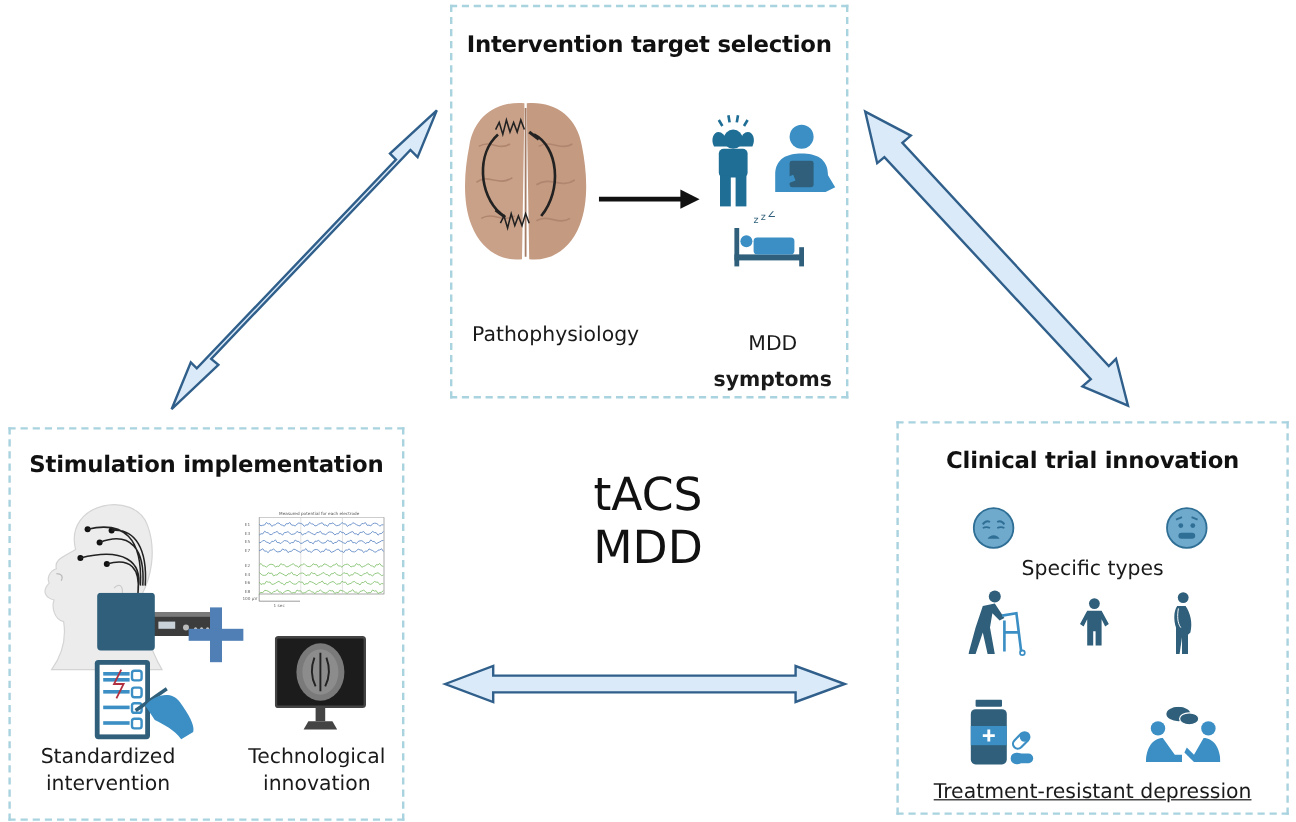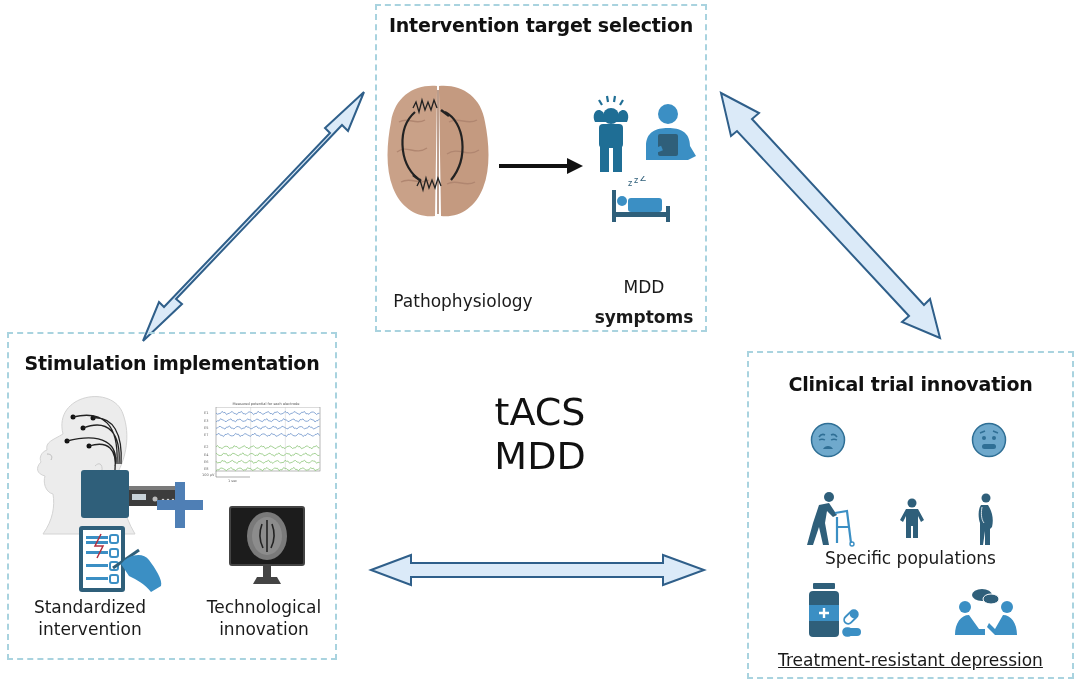--- a/index.html
+++ b/index.html
@@ -20,21 +20,21 @@
 <svg class="layer" width="1080" height="685">
 
   <polygon points="364,92 348,131 342,125 176,299 182,304 143,341 159,302 164,307 330,133 325,128" fill="#dbeaf8" stroke="#2f5f8a" stroke-width="2" stroke-linejoin="miter"></polygon>
 
   <polygon points="721,93 759,113 752,119 924,305 930,299 940,338 902,322 909,316 737,131 731,136" fill="#dbeaf8" stroke="#2f5f8a" stroke-width="2" stroke-linejoin="miter"></polygon>
 
   <polygon points="371,570 411,555 411,563 663,563 663,555 704,570 663,585 663,577 411,577 411,585" fill="#dbeaf8" stroke="#2f5f8a" stroke-width="2" stroke-linejoin="miter"></polygon>
 </svg>
 
 <div class="panel" style="left:375px; top:4px; width:332px; height:328px;">
-  <div class="panel-title" style="top:8px;">Intervention target selection</div>
+  <div class="panel-title" style="top:20px;">Intervention target selection</div>
 
   <svg class="icon" style="left:8px; top:76px;" width="106" height="140" viewBox="0 0 106 140">
     <path d="M52,4 C30,2 10,14 6,40 C2,60 0,86 8,106 C16,126 32,136 50,134 L52,10 Z" fill="#c9a188"></path>
     <path d="M54,4 C76,2 96,14 100,40 C104,60 106,86 98,106 C90,126 74,136 56,134 L54,10 Z" fill="#c49a80"></path>
     <path d="M53,8 L53,132" stroke="#a57d66" stroke-width="1.5"></path>
     <path d="M14,40 C24,34 30,44 40,38 M12,70 C22,62 30,74 42,66 M16,100 C26,94 34,104 44,98 M64,40 C74,34 82,44 92,38 M62,72 C74,64 82,76 94,68 M62,102 C72,96 80,106 90,100" stroke="#b08670" stroke-width="1.4" fill="none"></path>
     <path d="M30,30 C12,46 14,80 32,96" stroke="#222" stroke-width="2.2" fill="none"></path>
     <path d="M28,93 L36,99" stroke="#222" stroke-width="2.5"></path>
     <path d="M60,30 C80,40 84,76 66,98" stroke="#222" stroke-width="2.2" fill="none"></path>
     <path d="M56,28 L64,34" stroke="#222" stroke-width="2.5"></path>
@@ -67,26 +67,26 @@
     <text x="18" y="10" font-size="8" fill="#2f5f7a" font-family="DejaVu Sans, sans-serif">z</text>
     <text x="24" y="7" font-size="8" fill="#2f5f7a" font-family="DejaVu Sans, sans-serif">z</text>
     <text x="30" y="5" font-size="9" fill="#2f5f7a" font-family="DejaVu Sans, sans-serif">Z</text>
     <rect x="2" y="14" width="4" height="32" fill="#2f5f7a"></rect>
     <rect x="56" y="30" width="4" height="16" fill="#2f5f7a"></rect>
     <rect x="2" y="36" width="58" height="5" fill="#2f5f7a"></rect>
     <circle cx="12" cy="25" r="5" fill="#3b8fc4"></circle>
     <rect x="18" y="22" width="34" height="14" rx="3" fill="#3b8fc4"></rect>
   </svg>
 
-  <div class="label" style="left:6px; width:160px; top:284px;">Pathophysiology</div>
+  <div class="label" style="left:6px; width:160px; top:262px;">Pathophysiology</div>
   <div class="label" style="left:212px; width:110px; top:270px;">MDD</div>
   <div class="label" style="left:212px; width:110px; top:300px;font-weight:bold;">symptoms</div>
 </div>
 
-<div class="panel" style="left:7px; top:332px; width:330px; height:328px;">
+<div class="panel" style="left:7px; top:356px; width:330px; height:328px;">
   <div class="panel-title" style="top:18px;">Stimulation implementation</div>
 
   <svg class="icon" style="left:14px; top:40px;" width="140" height="165">
     <path d="M40,60 C30,20 90,10 100,40 C108,62 102,84 96,96 C96,118 100,140 112,160 L20,160 C30,146 32,132 30,120 C22,118 20,108 22,102 C14,100 12,94 18,88 C16,84 18,78 24,76 C22,68 30,66 40,60 Z" fill="#ececec" stroke="#d4d4d4" stroke-width="1"></path>
     <path d="M24,80 C28,80 30,82 28,86" stroke="#bbb" fill="none"></path>
     <path d="M72,92 C80,84 82,100 74,104" stroke="#ccc" fill="none"></path>
     <circle cx="50" cy="43" r="2.5" fill="#111"></circle>
     <circle cx="60" cy="54" r="2.5" fill="#111"></circle>
     <circle cx="70" cy="44" r="2.5" fill="#111"></circle>
     <circle cx="44" cy="67" r="2.5" fill="#111"></circle>
@@ -189,40 +189,40 @@
   </svg>
 
   <svg class="icon" style="left:222px; top:69px;" width="36" height="36">
     <circle cx="18" cy="18" r="16.5" fill="#6fa9cc" stroke="#2f6f95" stroke-width="1.5"></circle>
     <path d="M9,11 L14,9 M22,9 L27,11" stroke="#2f6f95" stroke-width="1.5"></path>
     <circle cx="13" cy="16" r="2" fill="#2f6f95"></circle>
     <circle cx="23" cy="16" r="2" fill="#2f6f95"></circle>
     <rect x="11" y="22" width="14" height="5" rx="2.5" fill="#2f6f95"></rect>
   </svg>
 
+  <div class="label" style="left:0; right:0; top:110px;">Specific types</div>
 
   <svg class="icon" style="left:58px; top:138px;" width="48" height="56">
     <circle cx="22" cy="6" r="5" fill="#2f5f7a"></circle>
     <path d="M12,14 L22,12 L30,24 L26,26 L20,20 L18,32 L22,54 L16,54 L12,36 L6,54 L0,54 L6,32 Z" fill="#2f5f7a"></path>
     <path d="M28,22 L40,20 L44,52 M30,26 L30,52 M30,36 L42,36" stroke="#3b8fc4" stroke-width="2.2" fill="none"></path>
     <circle cx="45" cy="53" r="2" fill="none" stroke="#3b8fc4" stroke-width="1.4"></circle>
   </svg>
 
   <svg class="icon" style="left:150px; top:145px;" width="26" height="42">
     <circle cx="13" cy="5" r="4.5" fill="#2f5f7a"></circle>
     <path d="M7,11 L19,11 L25,22 L22,24 L19,18 L19,40 L14,40 L14,28 L12,28 L12,40 L7,40 L7,18 L4,24 L1,22 Z" fill="#2f5f7a"></path>
   </svg>
 
   <svg class="icon" style="left:227px; top:140px;" width="20" height="54">
     <circle cx="10" cy="5" r="4.5" fill="#2f5f7a"></circle>
     <path d="M5,12 L12,12 C16,18 18,26 16,34 L14,36 L14,52 L9,52 L9,38 L7,52 L4,52 L4,30 C2,24 2,16 5,12 Z" fill="#2f5f7a"></path>
     <path d="M6,14 C5,20 5,26 8,30" stroke="#ffffff" stroke-width="0.8" fill="none"></path>
   </svg>
 
-  <div class="label" style="left:0; right:0; top:194px;">Specific populations</div>
 
   <svg class="icon" style="left:58px; top:230px;" width="56" height="56">
     <rect x="6" y="0" width="22" height="6" rx="1" fill="#2f5f7a"></rect>
     <rect x="2" y="8" width="30" height="46" rx="4" fill="#2f5f7a"></rect>
     <rect x="2" y="22" width="30" height="16" fill="#3b8fc4"></rect>
     <path d="M17,25 L17,35 M12,30 L22,30" stroke="#ffffff" stroke-width="2.4"></path>
     <g transform="rotate(-45 44 34)">
       <rect x="36" y="30" width="16" height="8" rx="4" fill="none" stroke="#3b8fc4" stroke-width="1.8"></rect>
       <rect x="44" y="30" width="8" height="8" rx="4" fill="#3b8fc4"></rect>
     </g>

